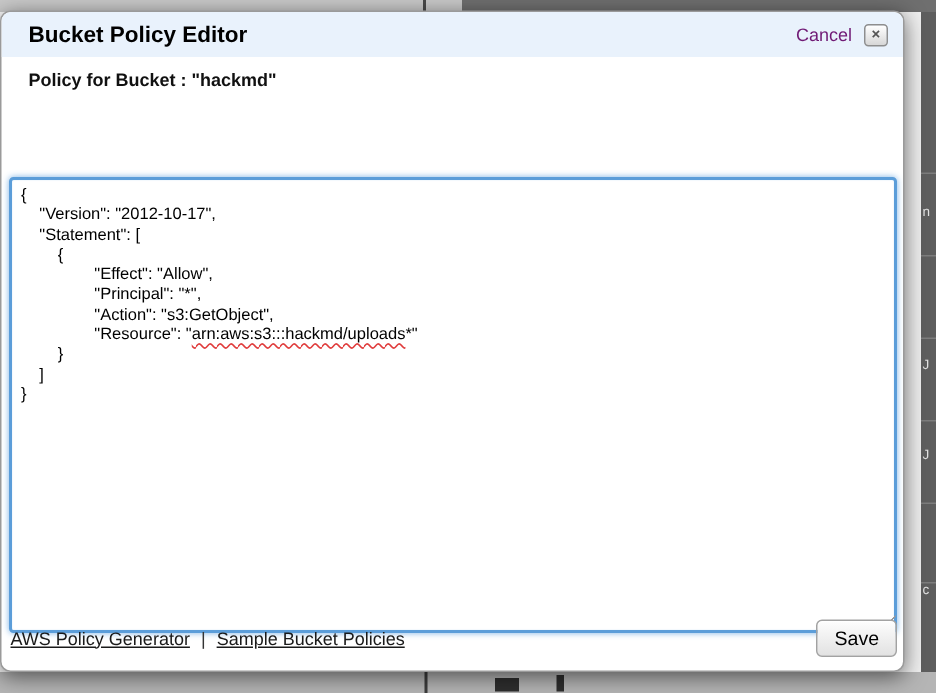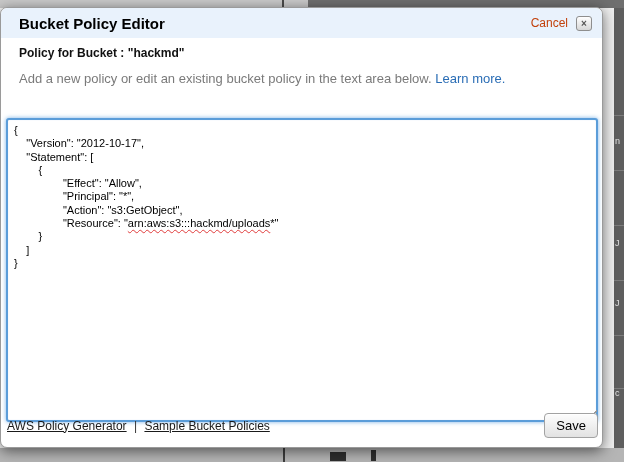--- a/index.html
+++ b/index.html
@@ -35,21 +35,21 @@
     overflow:hidden;
   }
   .dialog-header {
     height:30px;
     background:#e9f2fc;
     border-radius:6px 6px 0 0;
     display:flex; align-items:center;
     padding:0 10px 0 18px;
   }
   .dialog-title { font-size:15px; font-weight:bold; color:#000; flex:1; }
-  .cancel-link { font-size:12px; color:#c2410c; text-decoration:none; cursor:pointer; margin-right:8px; }
+  .cancel-link { font-size:12px; color:#701a75; text-decoration:none; cursor:pointer; margin-right:8px; }
   .close-btn {
     width:16px; height:15px;
     border:1px solid #8e8e8e; border-radius:3px;
     background:linear-gradient(#ffffff,#d7d7d7);
     color:#555; font-size:10px; font-weight:bold; line-height:13px;
     text-align:center; cursor:pointer;
   }
 
   .dialog-body { padding:0 18px; }
   .bucket-line { margin-top:8px; font-size:12px; font-weight:bold; color:#111; }
@@ -127,24 +127,20 @@
 <div class="dialog">
 
   <div class="dialog-header">
     <span class="dialog-title">Bucket Policy Editor</span>
     <a class="cancel-link">Cancel</a>
     <div class="close-btn">×</div>
   </div>
 
   <div class="dialog-body">
     <div class="bucket-line">Policy for Bucket : "hackmd"</div>
-    <div class="desc-line">
-      <span>Add a new policy or edit an existing bucket policy in the text area below.</span>
-      <a class="learn-more">Learn more.</a>
-    </div>
   </div>
 
   <div class="policy-editor" id="policy-editor">{
     "Version": "2012-10-17",
     "Statement": [
         {
                 "Effect": "Allow",
                 "Principal": "*",
                 "Action": "s3:GetObject",
                 "Resource": "<span class="squiggle">arn:aws:s3:::hackmd/uploads</span>*"

